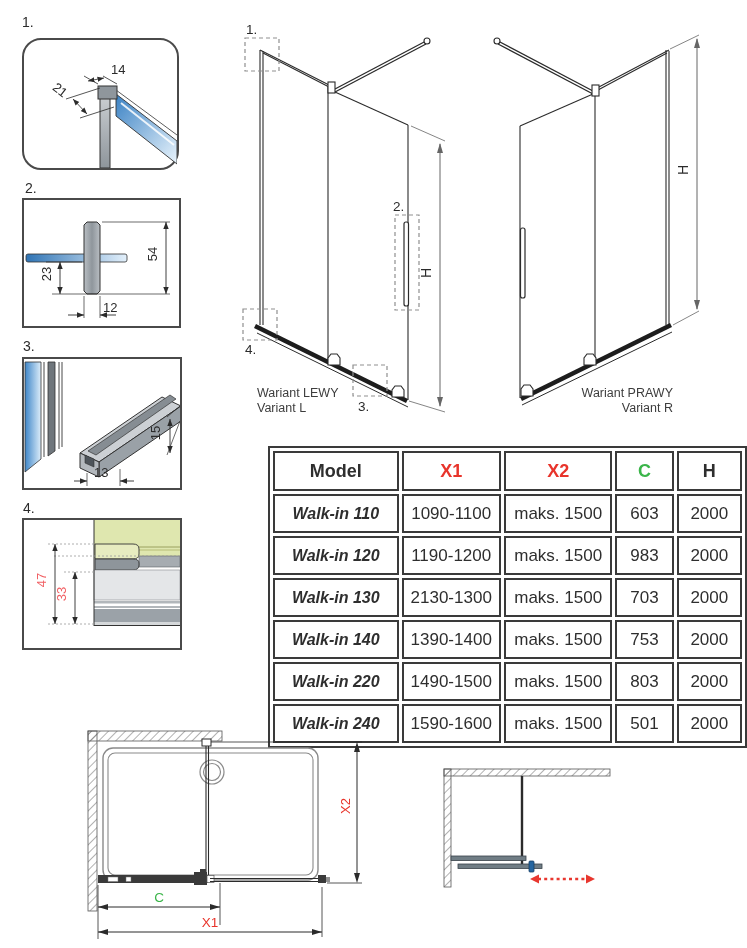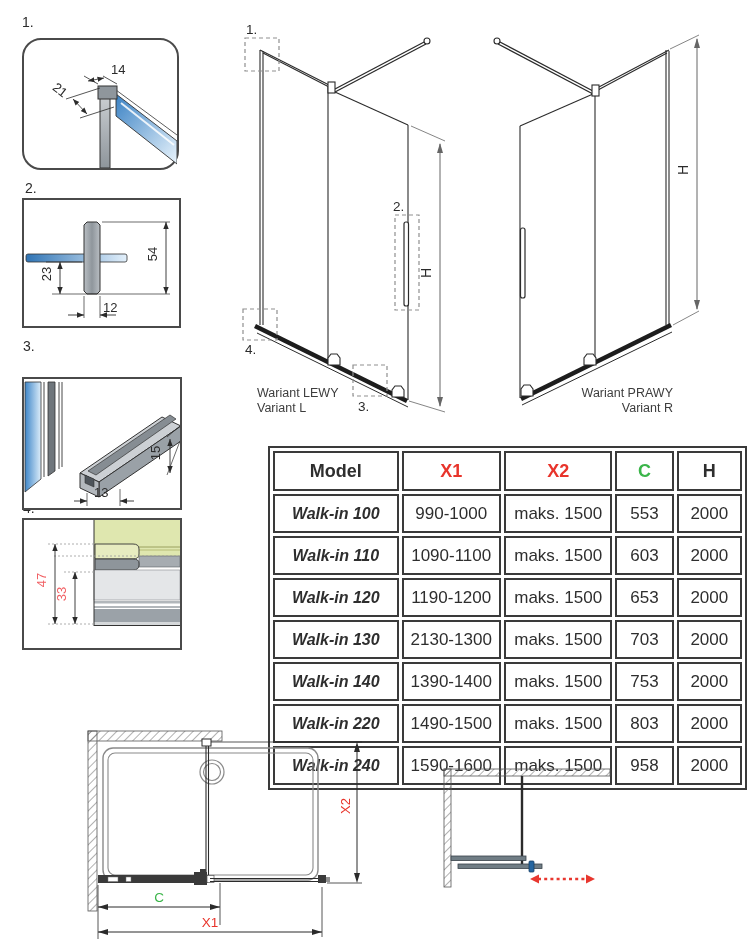--- a/index.html
+++ b/index.html
@@ -95,21 +95,21 @@
         <line x1="76" y1="96" x2="76" y2="118"></line>
         <line x1="44" y1="115" x2="60" y2="115" stroke-width="0.9" marker-end="url(#d2a)"></line>
         <line x1="76" y1="115" x2="92" y2="115" stroke-width="0.9" marker-start="url(#d2a)"></line>
       </g>
       <text x="137" y="58" font-size="13" fill="#2b2b2b" text-anchor="middle" transform="rotate(-90 133 58)">54</text>
       <text x="31" y="78" font-size="13" fill="#2b2b2b" text-anchor="middle" transform="rotate(-90 27 78)">23</text>
       <text x="79" y="112" font-size="13" fill="#2b2b2b">12</text>
     </svg>
   </div>
 
-  <div class="detail-box" style="left:22px;top:377px;width:156px;height:129px;">
+  <div class="detail-box" style="left:22px;top:357px;width:156px;height:129px;">
     <svg viewBox="0 0 156 129">
       <defs>
         <linearGradient id="g3blue" x1="0" y1="0" x2="1" y2="0">
           <stop offset="0" stop-color="#3f86c8"></stop>
             <stop offset="1" stop-color="#dcedfa"></stop>
         </linearGradient>
         <marker id="d3a" viewBox="0 0 10 10" refX="9" refY="5" markerWidth="9" markerHeight="9" orient="auto-start-reverse">
           <path d="M0,1.5 L9,5 L0,8.5 z" fill="#2b2b2b"></path>
         </marker>
       </defs>
@@ -261,38 +261,31 @@
       <tr>
         <th class="w-model">Model</th>
         <th class="w-x1 th-red">X1</th>
         <th class="w-x2 th-red">X2</th>
         <th class="w-c th-green">C</th>
         <th class="w-h">H</th>
       </tr>
     </thead>
     <tbody>
       <tr>
-        <td class="model">Walk-in 100</td>
-        <td>990-1000</td>
-        <td>maks. 1500</td>
-        <td>553</td>
-        <td>2000</td>
-      </tr>
-      <tr>
         <td class="model">Walk-in 110</td>
         <td>1090-1100</td>
         <td>maks. 1500</td>
         <td>603</td>
         <td>2000</td>
       </tr>
       <tr>
         <td class="model">Walk-in 120</td>
         <td>1190-1200</td>
         <td>maks. 1500</td>
-        <td>653</td>
+        <td>983</td>
         <td>2000</td>
       </tr>
       <tr>
         <td class="model">Walk-in 130</td>
         <td>2130-1300</td>
         <td>maks. 1500</td>
         <td>703</td>
         <td>2000</td>
       </tr>
       <tr>
@@ -306,21 +299,21 @@
         <td class="model">Walk-in 220</td>
         <td>1490-1500</td>
         <td>maks. 1500</td>
         <td>803</td>
         <td>2000</td>
       </tr>
       <tr>
         <td class="model">Walk-in 240</td>
         <td>1590-1600</td>
         <td>maks. 1500</td>
-        <td>958</td>
+        <td>501</td>
         <td>2000</td>
       </tr>
     </tbody>
   </table>
 
   <svg class="abs-svg" style="left:80px;top:725px;" width="302" height="223" viewBox="0 0 302 223">
     <defs>
       <pattern id="hatch1" width="6" height="6" patternUnits="userSpaceOnUse" patternTransform="rotate(45)">
         <line x1="0" y1="0" x2="0" y2="6" stroke="#666" stroke-width="1"></line>
       </pattern>

